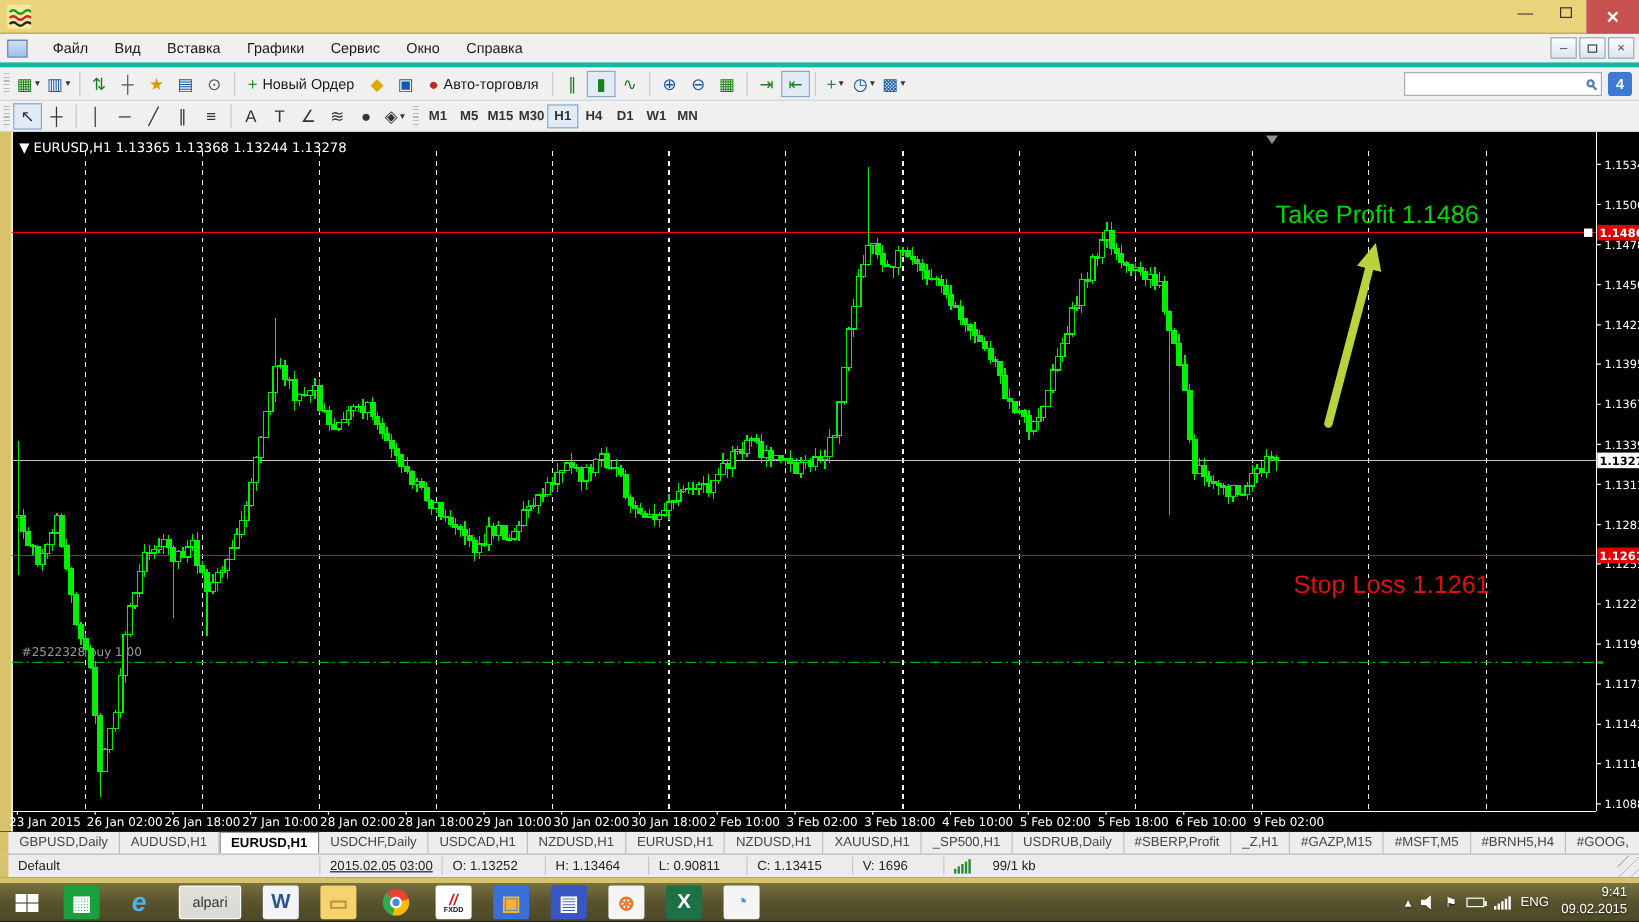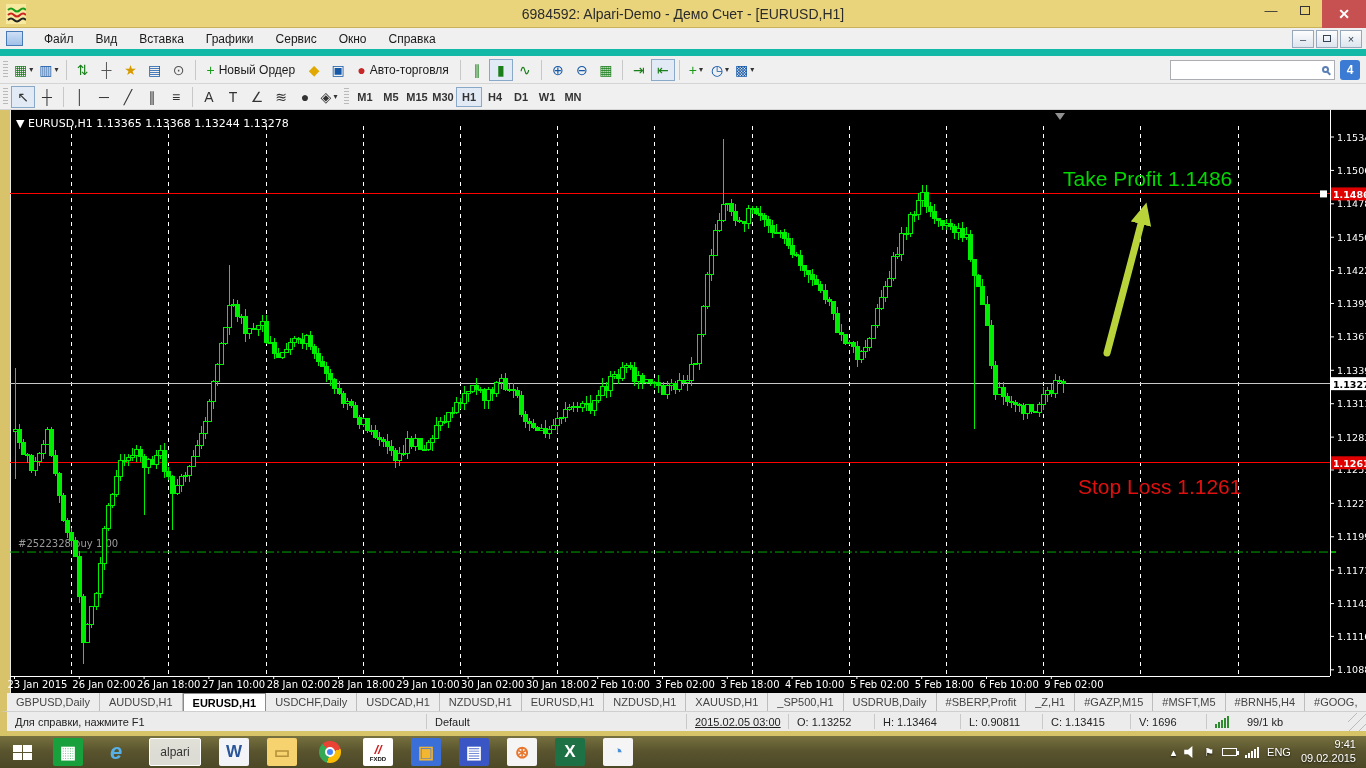--- a/index.html
+++ b/index.html
@@ -9,21 +9,21 @@
   
   .titlebar { height:28px; background:#e9d47c; display:flex; align-items:center; position:relative; border-bottom:1px solid #c9b25a; }
   .mt-logo { width:20px; height:20px; margin-left:6px; }
   .title { position:absolute; left:0; right:0; text-align:center; font-size:14px; color:#2b2b2b; }
   .win-controls { margin-left:auto; display:flex; height:28px; z-index:2; }
   .wc { width:34px; height:22px; display:flex; align-items:center; justify-content:center; font-size:13px; color:#333; }
   .wc.close { width:44px; height:28px; background:#c75050; color:#fff; font-weight:bold; font-size:14px; }
   .maxbox { width:10px; height:9px; border:1px solid #333; }
 
   
-  .menubar { height:28px; background:#f0f0f0; display:flex; align-items:center; border-bottom:7px solid #14b8a6; padding-left:6px;justify-content:flex-end; }
+  .menubar { height:28px; background:#f0f0f0; display:flex; align-items:center; border-bottom:4px solid #14b8a6; padding-left:6px;justify-content:flex-end; }
   .menu-doc-icon { width:17px; height:15px; border:1px solid #4a7ab5; background:linear-gradient(#cfe0f5,#9fc0e8); margin-right:10px; }
   .mi { padding:0 11px; font-size:12px; color:#1a1a1a; cursor:default; }
   .mdi-controls { margin-left:auto; display:flex; gap:2px; margin-right:4px; }
   .mdib { width:22px; height:18px; border:1px solid #98a8bc; background:linear-gradient(#fdfdfd,#dde5ee); font-size:11px; color:#345; display:flex; align-items:center; justify-content:center; }
   .mdibox { width:8px; height:7px; border:1px solid #345; }
 
   
   .toolbar { background:#f0f0f0; display:flex; align-items:center; border-bottom:1px solid #d5d5d5; }
   .t1 { height:28px; }
   .t2 { height:26px; }
@@ -86,21 +86,20 @@
 
 <div class="screen">
 
   <div class="titlebar">
     <svg class="mt-logo" viewBox="0 0 20 20">
       <rect x="0" y="0" width="20" height="20" fill="#f7e9a0"></rect>
       <path d="M2 6 Q5 3 8 6 T14 6 T20 6" stroke="#1a9a1a" stroke-width="2" fill="none"></path>
       <path d="M2 11 Q5 8 8 11 T14 11 T20 11" stroke="#cc2222" stroke-width="2" fill="none"></path>
       <path d="M2 16 Q5 13 8 16 T14 16 T20 16" stroke="#222" stroke-width="2" fill="none"></path>
     </svg>
-    <div class="title">6984592: Alpari-Demo - Демо Счет - [EURUSD,H1]</div>
     <div class="win-controls">
       <span class="wc">—</span>
       <span class="wc">
           <span class="maxbox"></span>
         </span>
       <span class="wc close">✕</span>
     </div>
   </div>
 
   <div class="menubar">
@@ -922,21 +921,20 @@
       <span class="tab">#SBERP,Profit</span>
       <span class="tab">_Z,H1</span>
       <span class="tab">#GAZP,M15</span>
       <span class="tab">#MSFT,M5</span>
       <span class="tab">#BRNH5,H4</span>
       <span class="tab">#GOOG,</span>
       <span class="tabarrows"></span>
     </div>
 
   <div class="statusbar" id="statusbar">
-      <span class="stitem" style="width: 420px;">Для справки, нажмите F1</span>
       <span class="stitem" style="width: 260px;">Default</span>
       <span class="stitem" style="width: 102px; text-decoration: underline;">2015.02.05 03:00</span>
       <span class="stitem" style="width: 86px;">O: 1.13252</span>
       <span class="stitem" style="width: 86px;">H: 1.13464</span>
       <span class="stitem" style="width: 82px;">L: 0.90811</span>
       <span class="stitem" style="width: 88px;">C: 1.13415</span>
       <span class="stitem" style="width: 76px;">V: 1696</span>
       <span class="sigbars">
         <span style="height: 4px;"></span>
         <span style="height: 6px;"></span>

